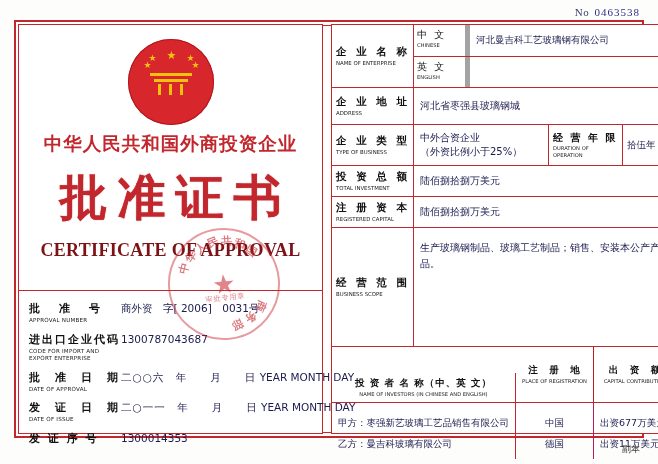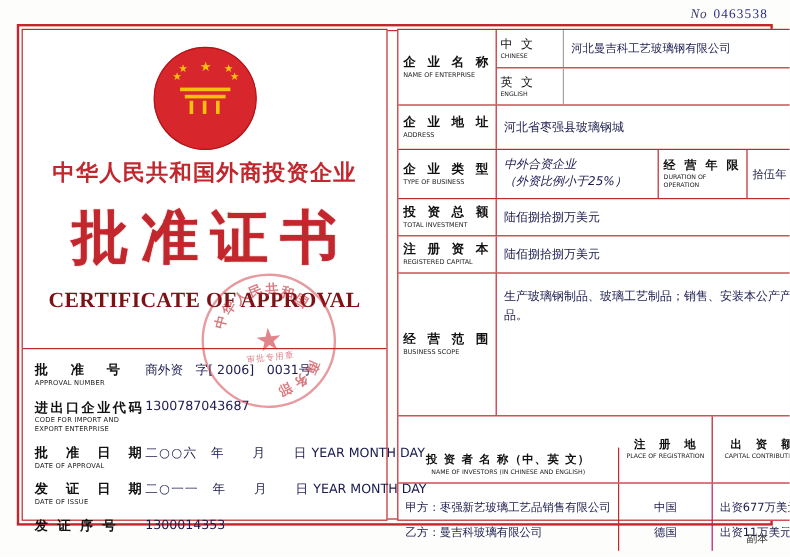--- a/index.html
+++ b/index.html
@@ -13,21 +13,21 @@
   .page {
     position: absolute; inset: 0;
     background: #fdfdfb;
   }
   
   .serial {
     position: absolute; top: 6px; right: 18px;
     font-family: "Liberation Serif", serif;
     font-size: 11px; color: #3b3b6e; letter-spacing: .5px;
   }
-  .serial .no { font-style: italic; margin-right: 2px; }
+  .serial .no { margin-right: 2px; }
   .serial .num { color:#2d2d8a; letter-spacing:1px; }
 
   
   .frame {
     position: absolute;
     left: 14px; top: 20px; right: 14px; bottom: 26px;
     border: 2px solid #c1272d;
     box-sizing: border-box;
   }
   .frame:before {
@@ -217,30 +217,30 @@
   .cellV {
     flex:1; padding: 4px 6px; box-sizing:border-box;
     font-size:10px; color:#1b1b4f;
     display:flex; flex-direction:column; justify-content:center;
   }
   .sub-split { display:flex; flex:1; }
   .lang-rows { flex:1; display:flex; flex-direction:column; }
   .lang-row { display:flex; flex:1; border-bottom:1px solid #c1272d; }
   .lang-row:last-child { border-bottom:none; }
   .lang-lbl {
-    width: 56px; flex:0 0 56px; border-right:1px solid #a3a3a3;
+    width: 56px; flex:0 0 56px; border-right:5px solid #a3a3a3;
     padding:3px 3px; box-sizing:border-box;
-    display:flex; flex-direction:column; justify-content:center;
+    display:flex; flex-direction:column; 
   }
   .lang-lbl .cn { font-size:10px; letter-spacing:2px; color:#111;}
   .lang-lbl .en { font-size:5.2px; color:#222; }
   .lang-val { flex:1; padding:3px 6px; font-size:9.5px; color:#1b1b4f; display:flex; align-items:center;}
 
   .type-row .cellV { flex-direction:row; align-items:center; }
-  .type-text { flex:1; line-height:1.45;font-style:italic; }
+  .type-text { flex:1; line-height:1.45; }
   .dur-lbl {
     width: 74px; flex:0 0 74px;
     border-left:1px solid #c1272d;
     padding: 3px 4px; box-sizing:border-box;
     align-self:stretch; display:flex; flex-direction:column; justify-content:center;
   }
   .dur-lbl .cn { font-size:10px; letter-spacing:2px; color:#111; font-weight:600;}
   .dur-lbl .en { font-size:5.2px; color:#222; line-height:1.3;}
   .dur-val {
     width: 54px; flex:0 0 54px;

